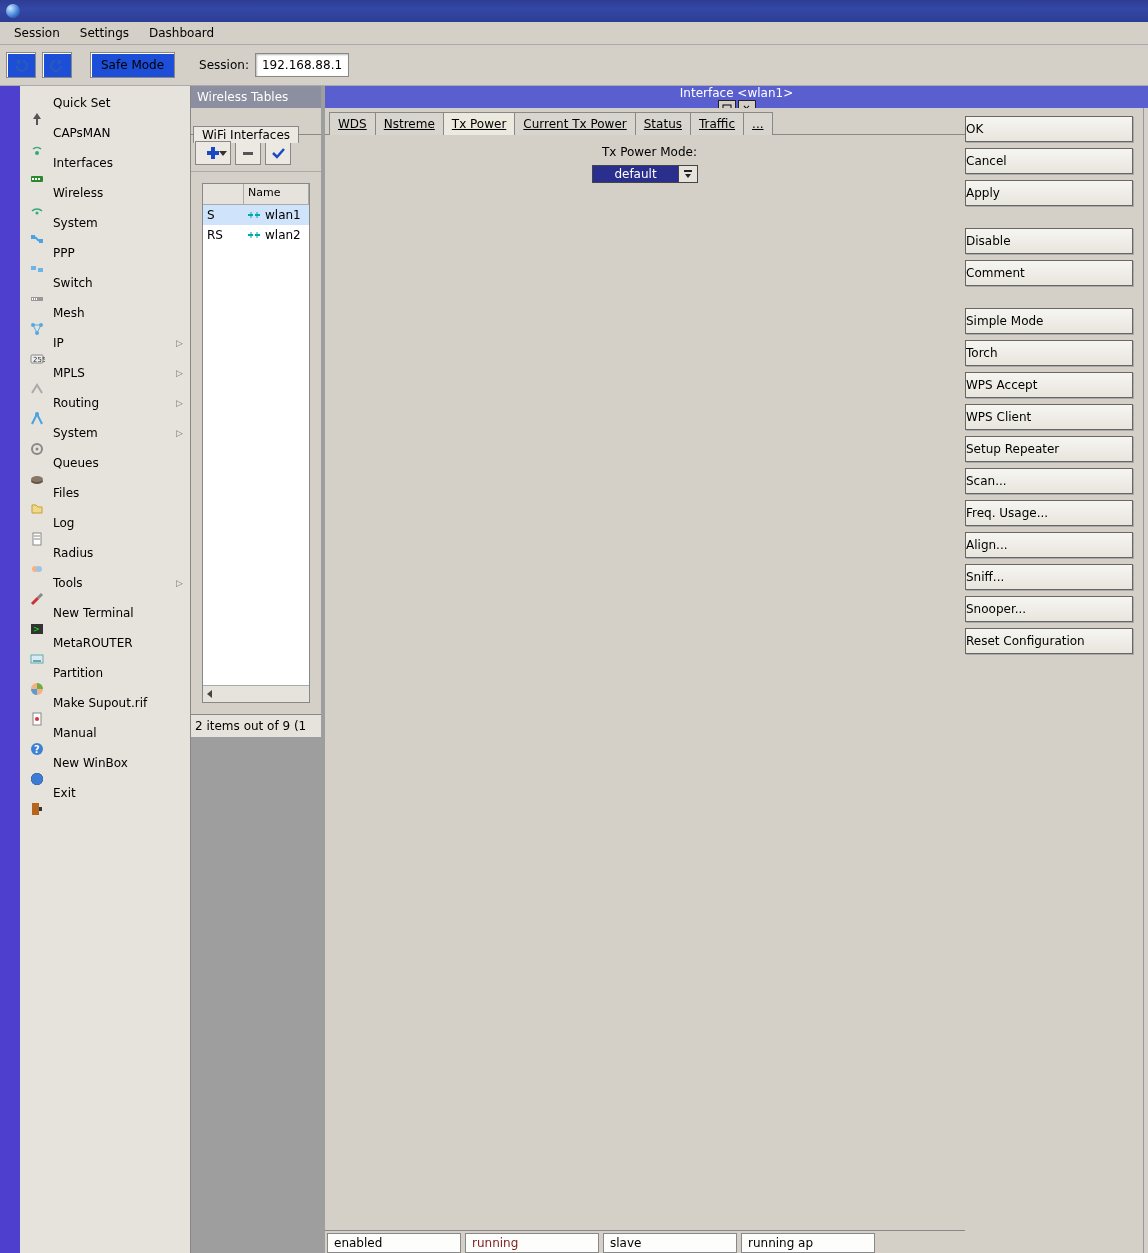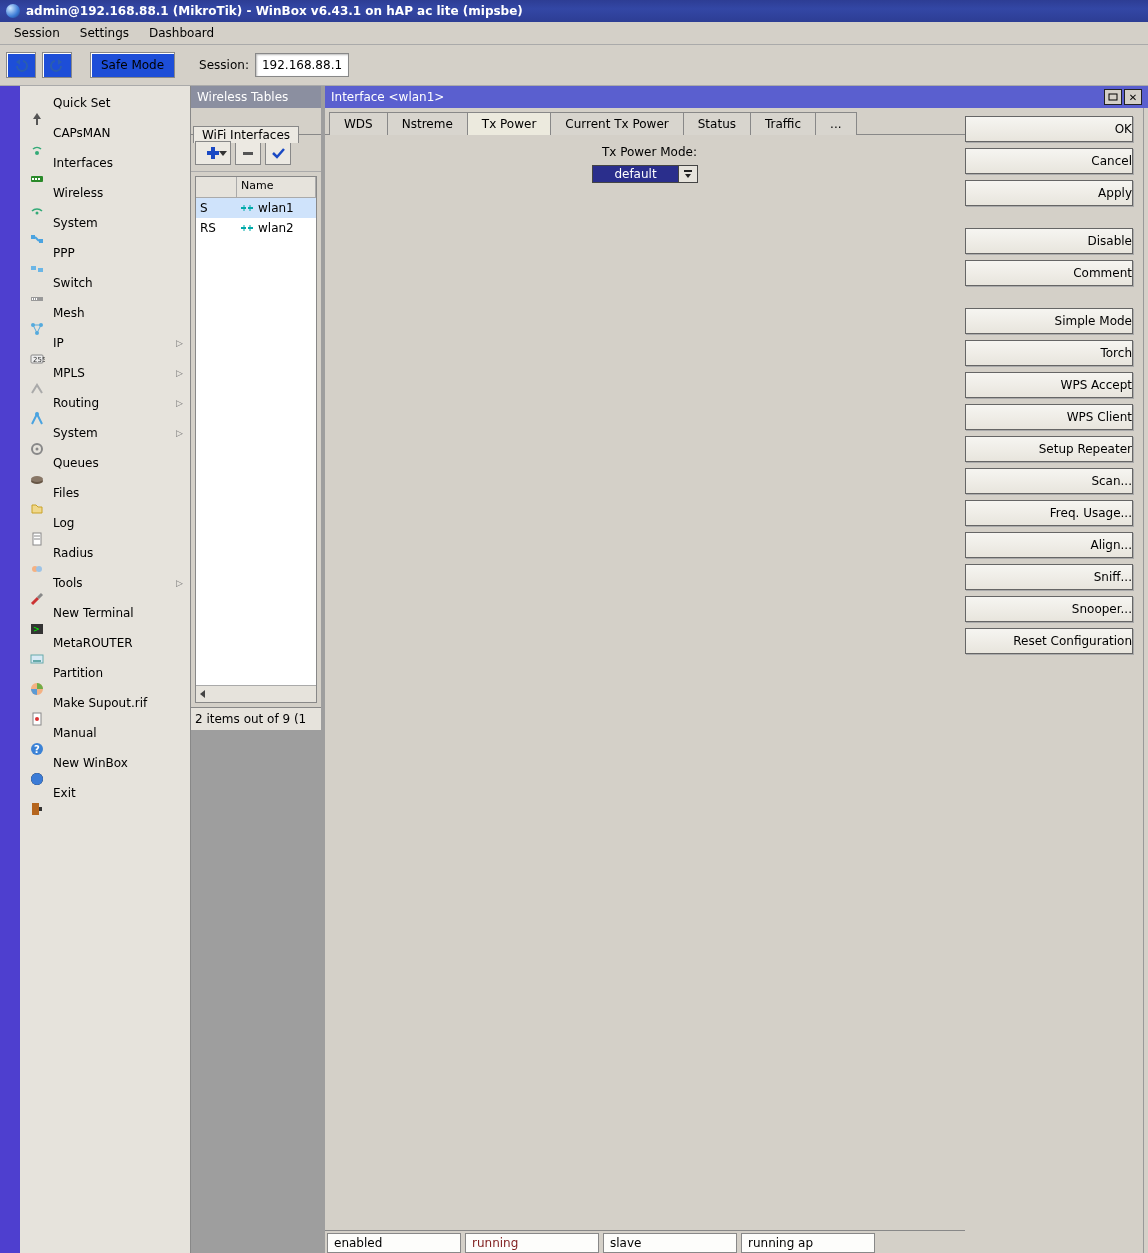--- a/index.html
+++ b/index.html
@@ -16,61 +16,60 @@
   .sidebar { width:170px; background:#e6e3dc; border-right:1px solid #888; display:flex; flex-direction:column; padding-top:2px;}
   .sidebar .item { height:28px; display:flex; align-items:center; padding:0 8px; gap:8px; border:1px solid transparent; position:relative; }
   .sidebar .item .icon { width:16px; height:16px; flex:0 0 auto; display:flex; align-items:center; justify-content:center;margin-top:32px;}
   .sidebar .item .tri { position:absolute; right:6px; font-size:9px; color:#777;}
   .workspace { flex:1; background:#9e9e9e; position:relative; display:flex;}
   .inner-left { width:130px; background:#d4d0c8; border-right:4px solid #9e9e9e; display:flex; flex-direction:column;}
   .inner-left .win-title { background:#8b8fa0; color:#fff; height:22px; display:flex; align-items:center; padding:0 6px; font-size:12px;}
   .inner-left .tabrow { background:#d4d0c8; height:26px; display:flex; align-items:flex-end; border-bottom:1px solid #888;}
   .inner-left .tabrow .tab { border:1px solid #888; border-bottom:none; background:#ece9e2; padding:1px 8px; margin-left:2px; position:relative; top:9px;}
   .inner-left .toolrow { height:30px; display:flex; align-items:center; gap:4px; padding:3px 4px; border-bottom:1px solid #aaa;}
-  .table-wrap { background:#fff; flex:1; border:1px solid #888; margin:4px; overflow:hidden; display:flex; flex-direction:column;}
+  .table-wrap { background:#fff; flex:1; border:1px solid #888; margin:11px; overflow:hidden; display:flex; flex-direction:column;}
   .thead { display:flex; background:#e6e3dc; border-bottom:1px solid #aaa; height:20px;}
   .thead .cell { border-right:1px solid #aaa; padding:2px 4px; font-size:11px;}
   .trow { display:flex; height:20px; align-items:center; font-size:12px;}
   .trow .cell { padding:1px 4px; display:flex; align-items:center; gap:4px;}
   .trow.sel { background:#cfe3fb;}
   .wlan-icon { width:14px; height:12px; display:inline-flex; align-items:center; justify-content:center;}
   .hscroll { height:16px; border-top:1px solid #aaa; background:#e6e3dc; display:flex; align-items:center; padding-left:2px;}
   .status-line { height:22px; border-top:1px solid #888; background:#e6e3dc; display:flex; align-items:center; padding:0 4px; font-size:12px;}
   .gray-gap { flex:1; background:#9e9e9e;}
   .right-window { flex:1; background:#d4d0c8; display:flex; flex-direction:column; border-left:0;}
-  .right-window .titlebar2 { background:#5a5fcf; color:#fff; height:22px; display:flex; align-items:center; padding:0 6px; justify-content:space-between;}
+  .right-window .titlebar2 { background:#5a5fcf; color:#fff; height:22px; display:flex; align-items:center; padding:0 6px; justify-content:space-between;flex-direction:column;}
   .titlebar2 .tbuttons { display:flex; gap:2px;}
   .titlebar2 .tb { width:16px; height:14px; background:#d4d0c8; border:1px solid #222; display:flex; align-items:center; justify-content:center; font-size:10px; color:#000; font-family:sans-serif;}
   .right-body { flex:1; display:flex; }
   .form-area { flex:1; display:flex; flex-direction:column;}
   .tabs2 { height:26px; background:#d4d0c8; display:flex; align-items:flex-end; border-bottom:1px solid #888; padding-left:4px; gap:0;}
-  .tab2 { border:1px solid #888; border-bottom:none; background:#d8d5ce; padding:4px 14px; font-size:12px; position:relative; top:1px; margin-right:-1px;}
+  .tab2 { border:1px solid #888; border-bottom:none; background:#d8d5ce; padding:4px 8px; font-size:12px; position:relative; top:1px; margin-right:-1px;text-decoration:underline;}
   .tab2.active { background:#eceade; z-index:2;}
   .form-row { display:flex; align-items:center; padding:10px 8px 4px 8px; gap:6px;flex-direction:column;}
   .form-row label { width:104px; text-align:right; }
   .combo { flex:1; display:flex; align-items:stretch; height:20px;}
   .combo .val { flex:1; background:#2a2e8c; color:#fff; border:1px solid #444; padding:1px 21px; display:flex; align-items:center; font-size:12px;}
   .combo .dropbtn { width:18px; border:1px solid #444; border-left:none; background:#e6e3dc; display:flex; align-items:center; justify-content:center;}
   .button-col { width:168px; padding:8px 10px 0 0; display:flex; flex-direction:column; gap:6px;}
-  .btn { height:24px; border:1px solid #666; background:linear-gradient(#f6f5f1,#e8e5dd); display:flex; align-items:center; justify-content:flex-end; font-size:12px; box-shadow:1px 1px 0 #aaa;}
+  .btn { height:24px; border:1px solid #666; background:linear-gradient(#f6f5f1,#e8e5dd); display:flex; align-items:center; justify-content:flex-start; font-size:12px; box-shadow:1px 1px 0 #aaa;}
   .btn-group-gap { height:10px;}
   .form-edge { width:4px; background:#d4d0c8; border-left:1px solid #999;}
   .status-strip { height:24px; border-top:1px solid #888; background:#d4d0c8; display:flex;}
   .status-cell { border:1px solid #888; background:#fdfdfb; margin:2px 2px; padding:2px 6px; font-size:12px; min-width:120px; display:flex; align-items:center;}
   .status-cell.dim { color:#7f1d1d;}
   .plus-btn { width:34px; height:22px; border:1px solid #888; background:#ece9e2; display:flex; align-items:center; justify-content:center; position:relative;}
   .plus-btn::after { content:""; position:absolute; right:3px; top:9px; border-left:4px solid transparent; border-right:4px solid transparent; border-top:5px solid #333;}
   .minus-btn,.check-btn { width:24px; height:22px; border:1px solid #888; background:#ece9e2; display:flex; align-items:center; justify-content:center;}
 </style>
 </head>
 <body>
 
 <div class="titlebar">
   <span class="globe"></span>
-  <span>admin@192.168.88.1 (MikroTik) - WinBox v6.43.1 on hAP ac lite (mipsbe)</span>
 </div>
 
 <div class="menubar">
   <span>Session</span>
   <span>Settings</span>
   <span>Dashboard</span>
 </div>
 
 <div class="toolbar">
   <div class="tbtn">

